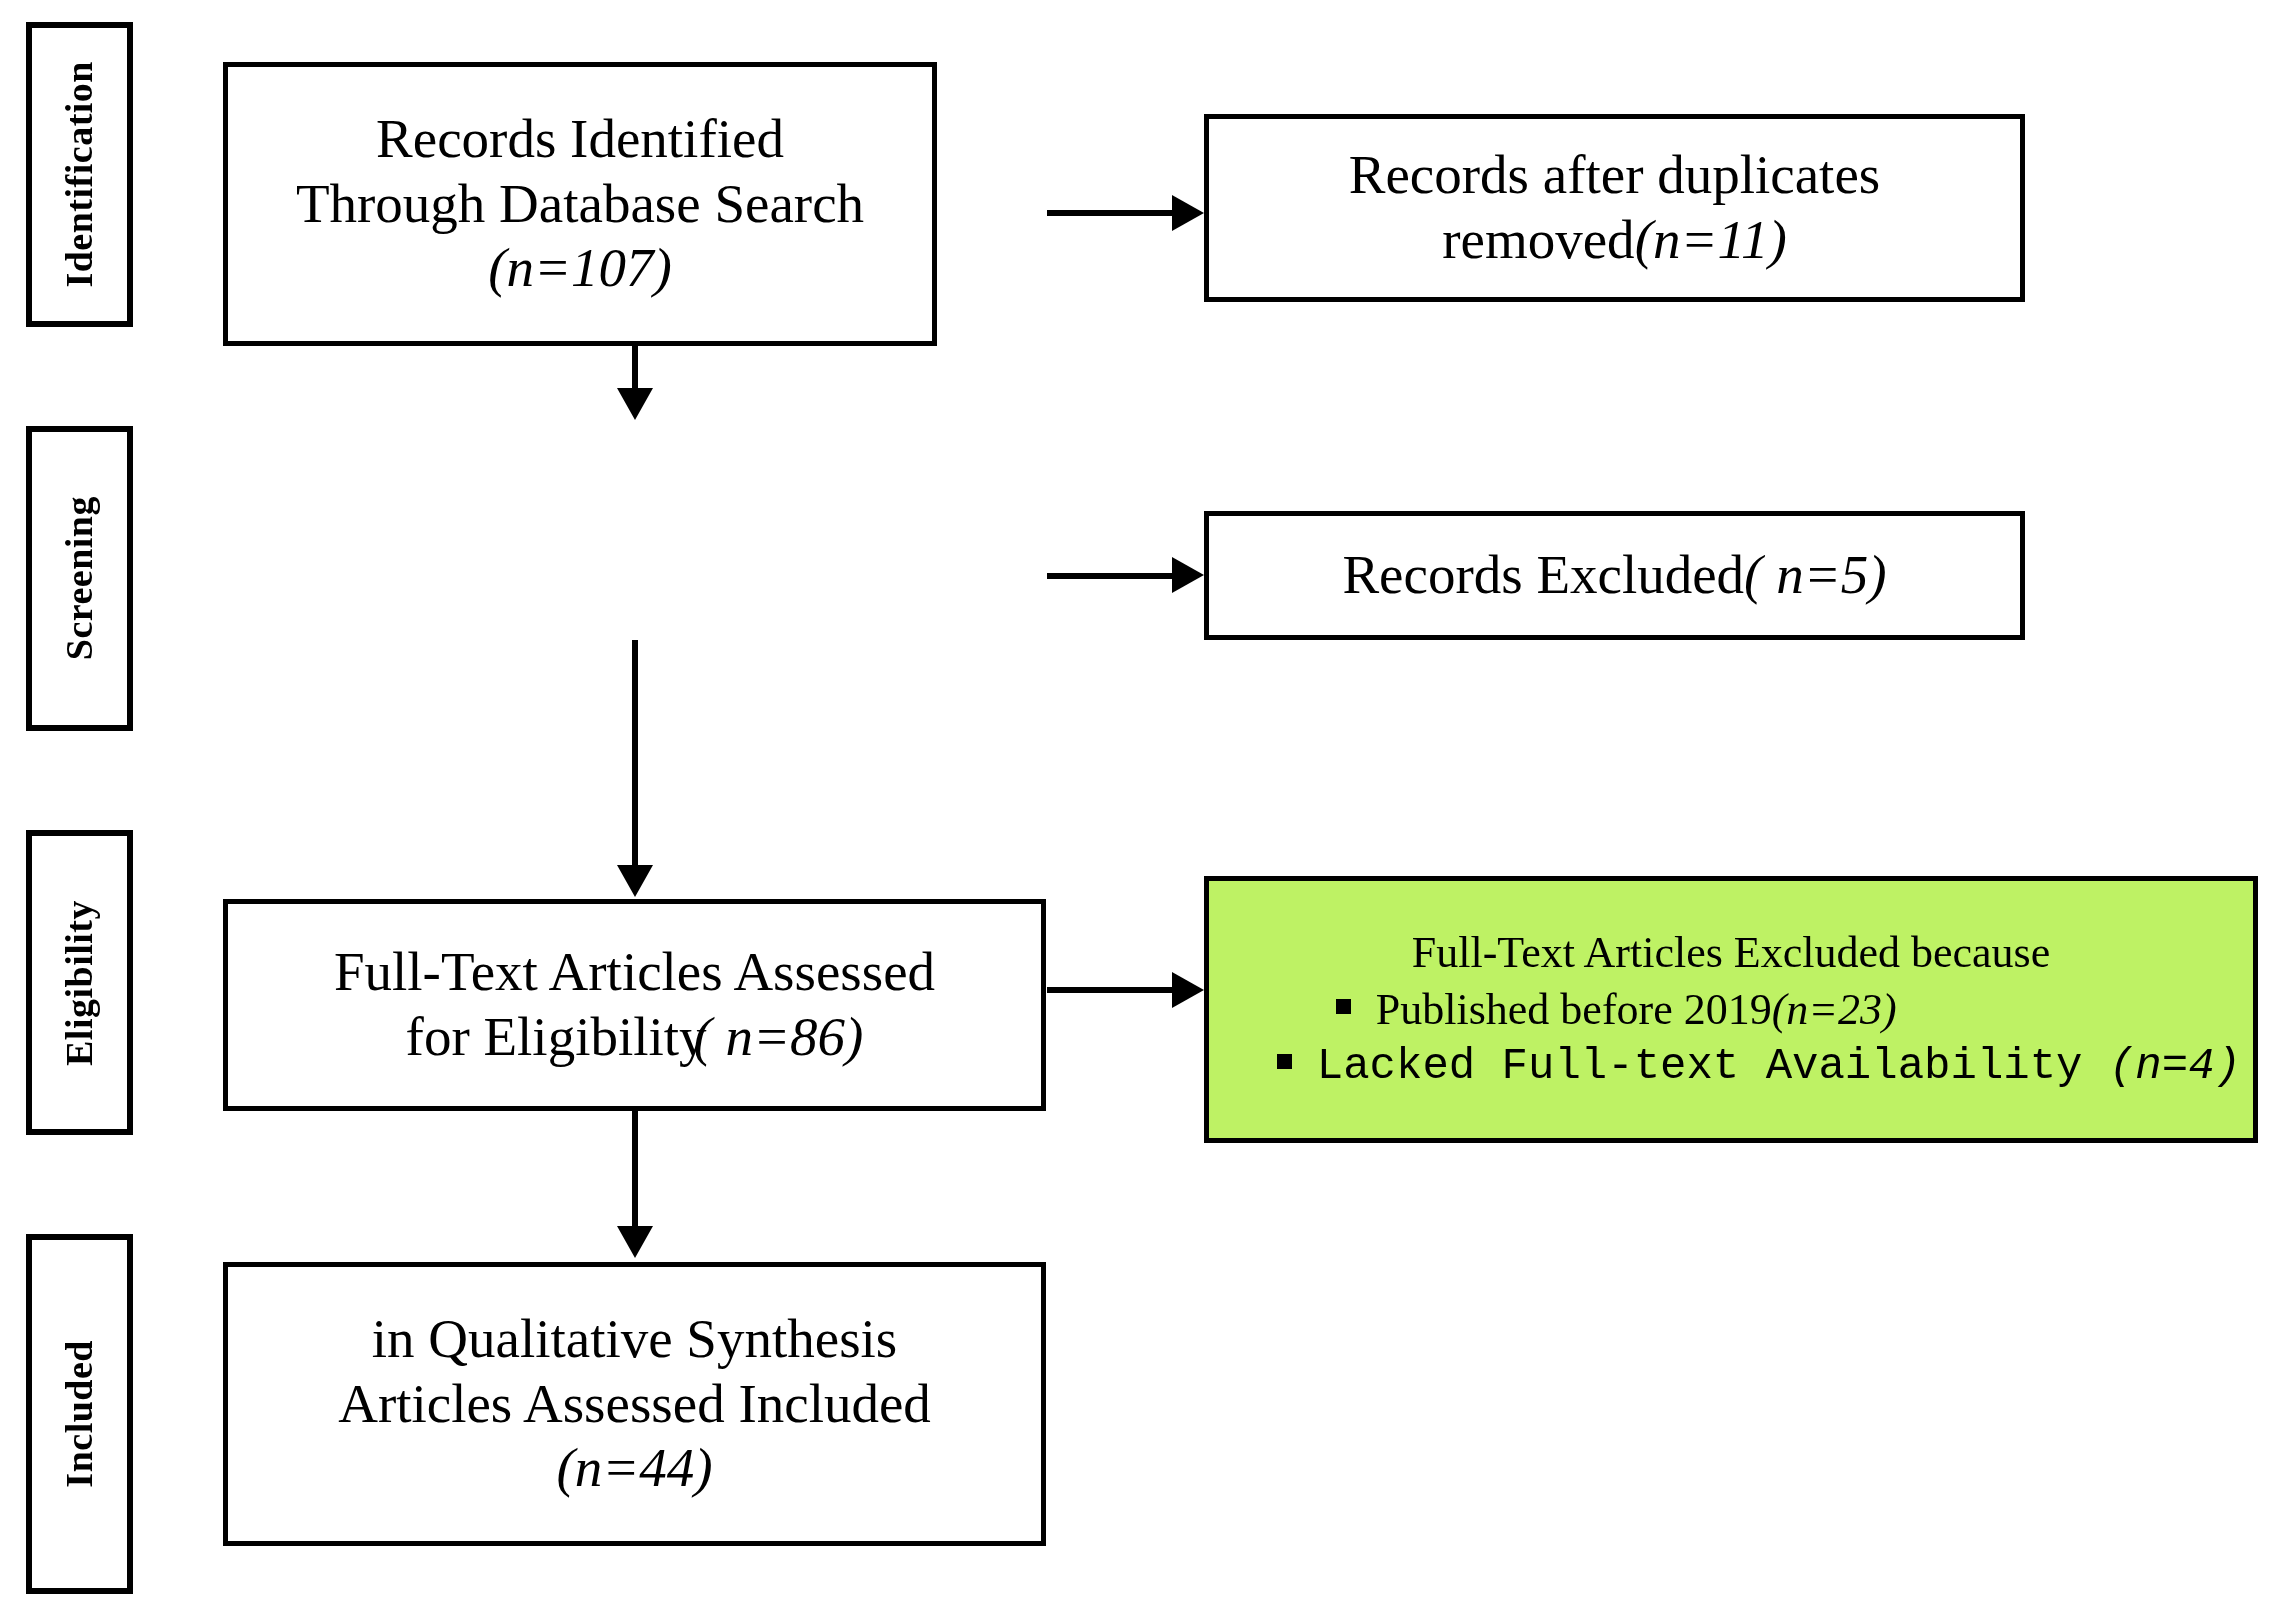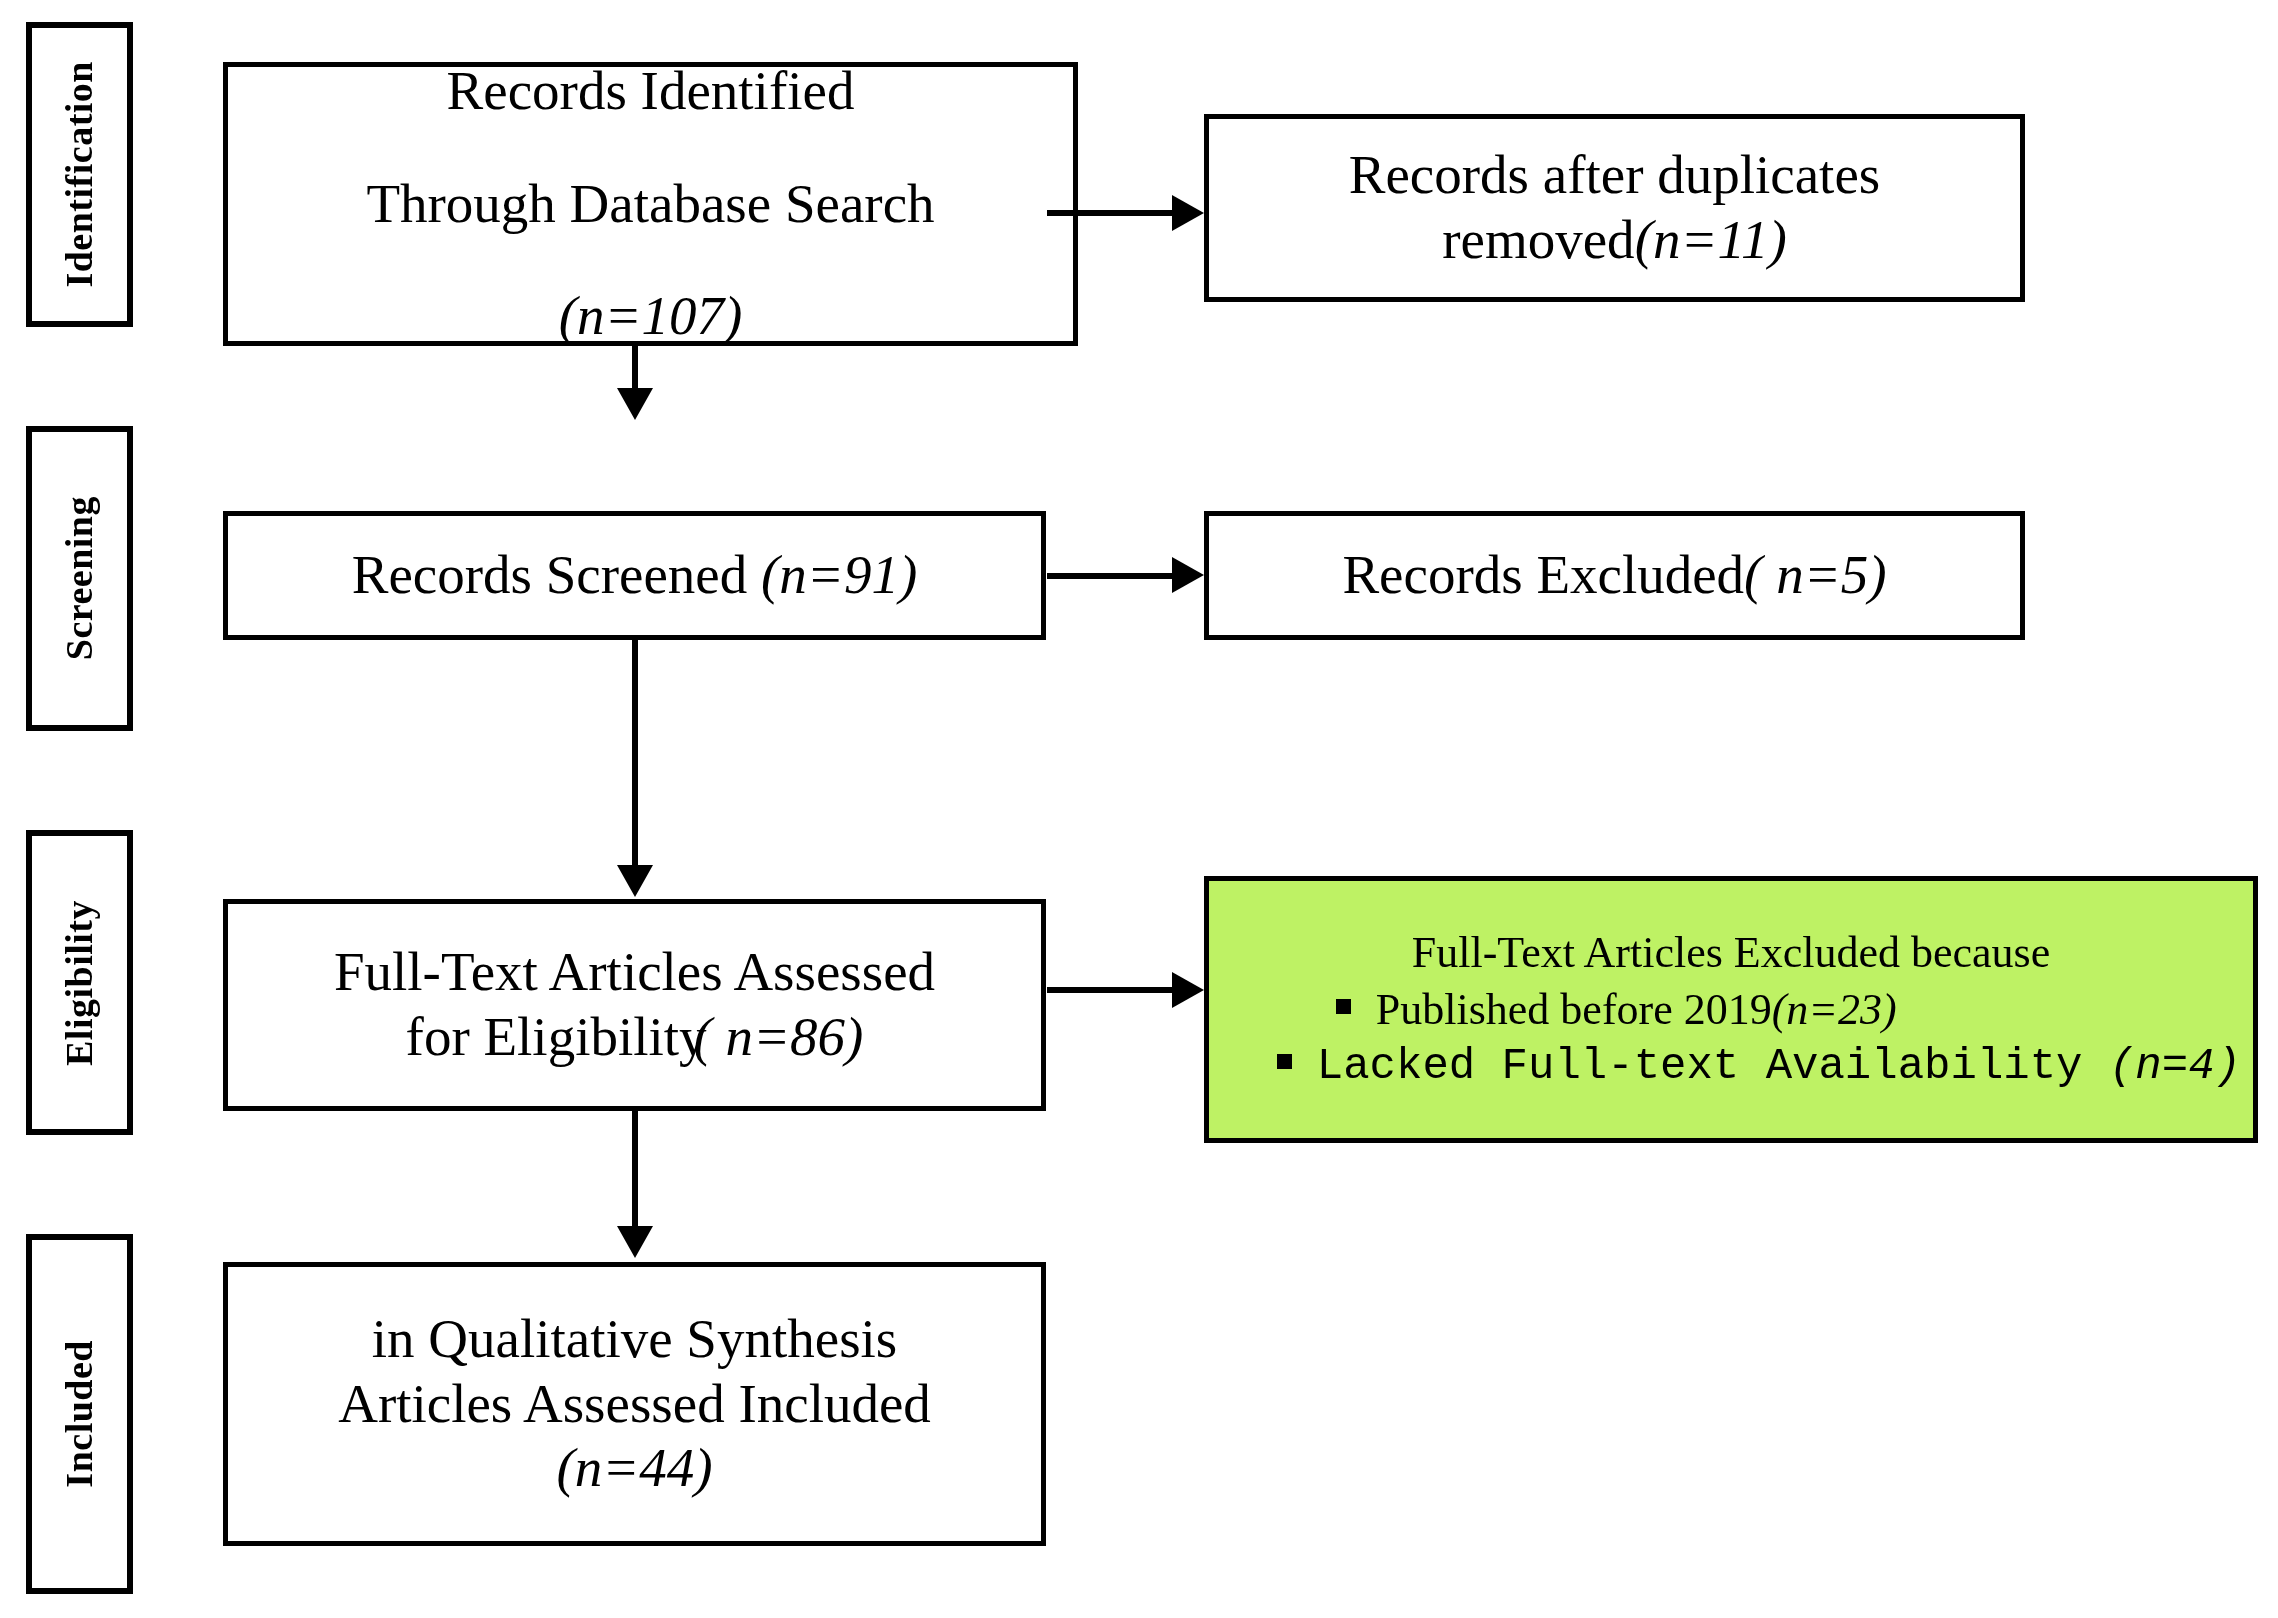--- a/index.html
+++ b/index.html
@@ -134,40 +134,37 @@
   </div>
 
   <div class="stage-label" style="left:25.6px; top:830px; width:107px; height:305px;">
     <span class="vtext">Eligibility</span>
   </div>
 
   <div class="stage-label" style="left:25.6px; top:1234px; width:107px; height:360px;">
     <span class="vtext">Included</span>
   </div>
 
-  <div class="flow-box" style="left:223px; top:62px; width:855px; height:284px;gap:48px;">
+  <div class="flow-box" style="left:223px; top:62px; width:714px; height:284px;">
     <span class="line">Records Identified</span>
     <span class="line">Through Database Search</span>
     <span class="line n">(n=107)</span>
   </div>
 
   <div class="flow-box" style="left:1204px; top:114px; width:821px; height:188px;">
     <span class="line">Records after duplicates</span>
     <span class="line"><span>removed</span><span class="n">(n=11)</span></span>
   </div>
 
   <div class="h-line" style="left:1047px; top:210px; width:127px;"></div>
   <div class="arrow-right" style="left:1172px; top:195px;"></div>
 
   <div class="v-line" style="left:632px; top:346px; height:45px;"></div>
   <div class="arrow-down" style="left:617px; top:388px;"></div>
 
-  <div class="flow-box" style="left:223px; top:511px; width:823px; height:129px;">
-    <span class="line"><span>Records Screened</span>&nbsp;<span class="n">(n=91)</span></span>
-  </div>
 
   <div class="flow-box" style="left:1204px; top:511px; width:821px; height:129px;">
     <span class="line"><span>Records Excluded</span><span class="n">( n=5)</span></span>
   </div>
 
   <div class="h-line" style="left:1047px; top:573px; width:127px;"></div>
   <div class="arrow-right" style="left:1172px; top:557px;"></div>
 
   <div class="v-line" style="left:632px; top:640px; height:229px;"></div>
   <div class="arrow-down" style="left:617px; top:865px;"></div>

